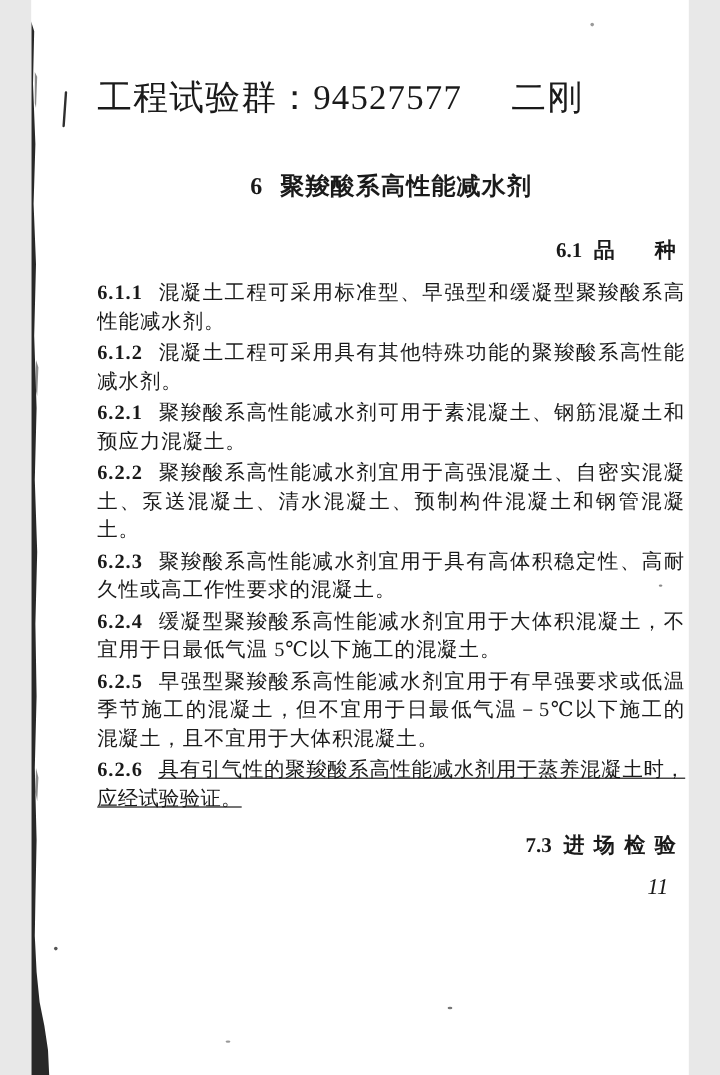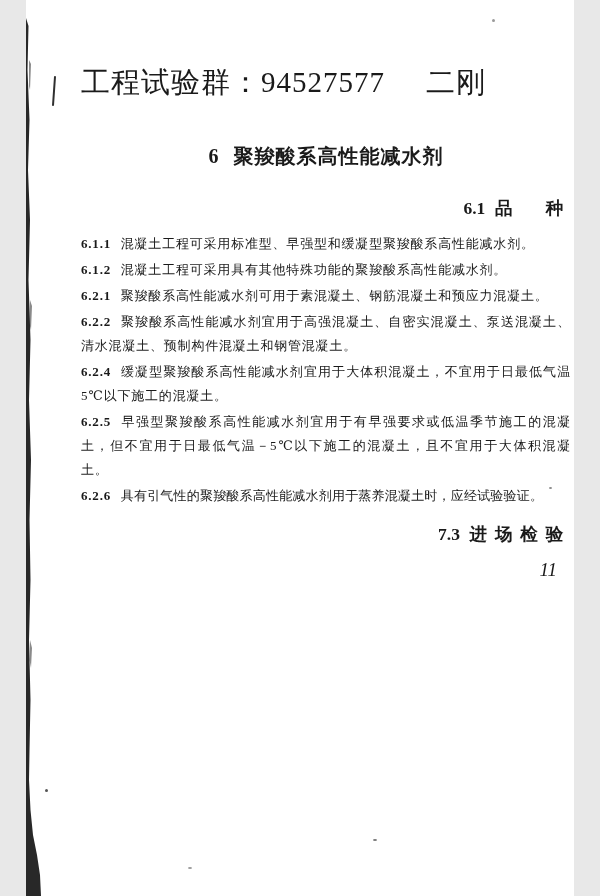--- a/index.html
+++ b/index.html
@@ -42,26 +42,26 @@
 
   .sec-heading{
     margin:14px 0 12px 0;
     font-size:17.5px;line-height:24px;
     font-weight:bold;text-align:right;
   }
   .sec-heading .h-title{letter-spacing:0.45em;margin-left:0.55em;}
 
   .clause{
     margin:2px 0 0 0;
-    font-size:13px;line-height:24px;
+    font-size:17px;line-height:24px;
     text-align:justify;
   }
   .clause b{margin-right:0.75em;letter-spacing:0.8px;}
   .clause .txt{letter-spacing:0.8px;}
-  .clause.ls-tight .txt{letter-spacing:0.2px;}
+  .clause.ls-tight .txt{letter-spacing:0.2px;text-decoration:underline;}
   .clause.ls-med .txt{letter-spacing:0.6px;}
 
   .pagenum{
     margin-top:12px;
     font-size:19px;line-height:24px;
     font-style:italic;
     text-align:right;
     padding-right:14px;
   }
 </style>
@@ -95,20 +95,21 @@
     <h2 class="sec-heading">
       <span class="h-num">6.1</span><span class="h-title">品　种</span>
     </h2>
 
     <p class="clause"><b>6.1.1</b><span class="txt">混凝土工程可采用标准型、早强型和缓凝型聚羧酸系高性能减水剂。</span></p>
     <p class="clause"><b>6.1.2</b><span class="txt">混凝土工程可采用具有其他特殊功能的聚羧酸系高性能减水剂。</span></p>
 
 
     <p class="clause"><b>6.2.1</b><span class="txt">聚羧酸系高性能减水剂可用于素混凝土、钢筋混凝土和预应力混凝土。</span></p>
     <p class="clause"><b>6.2.2</b><span class="txt">聚羧酸系高性能减水剂宜用于高强混凝土、自密实混凝土、泵送混凝土、清水混凝土、预制构件混凝土和钢管混凝土。</span></p>
+    <p class="clause"><b>6.2.3</b><span class="txt">聚羧酸系高性能减水剂宜用于具有高体积稳定性、高耐久性或高工作性要求的混凝土。</span></p>
     <p class="clause"><b>6.2.4</b><span class="txt">缓凝型聚羧酸系高性能减水剂宜用于大体积混凝土，不宜用于日最低气温 5℃以下施工的混凝土。</span></p>
     <p class="clause"><b>6.2.5</b><span class="txt">早强型聚羧酸系高性能减水剂宜用于有早强要求或低温季节施工的混凝土，但不宜用于日最低气温－5℃以下施工的混凝土，且不宜用于大体积混凝土。</span></p>
     <p class="clause ls-tight"><b>6.2.6</b><span class="txt">具有引气性的聚羧酸系高性能减水剂用于蒸养混凝土时，应经试验验证。</span></p>
 
     <h2 class="sec-heading">
       <span class="h-num">7.3</span><span class="h-title">进场检验</span>
     </h2>
 
 
     <div class="pagenum">11</div>

